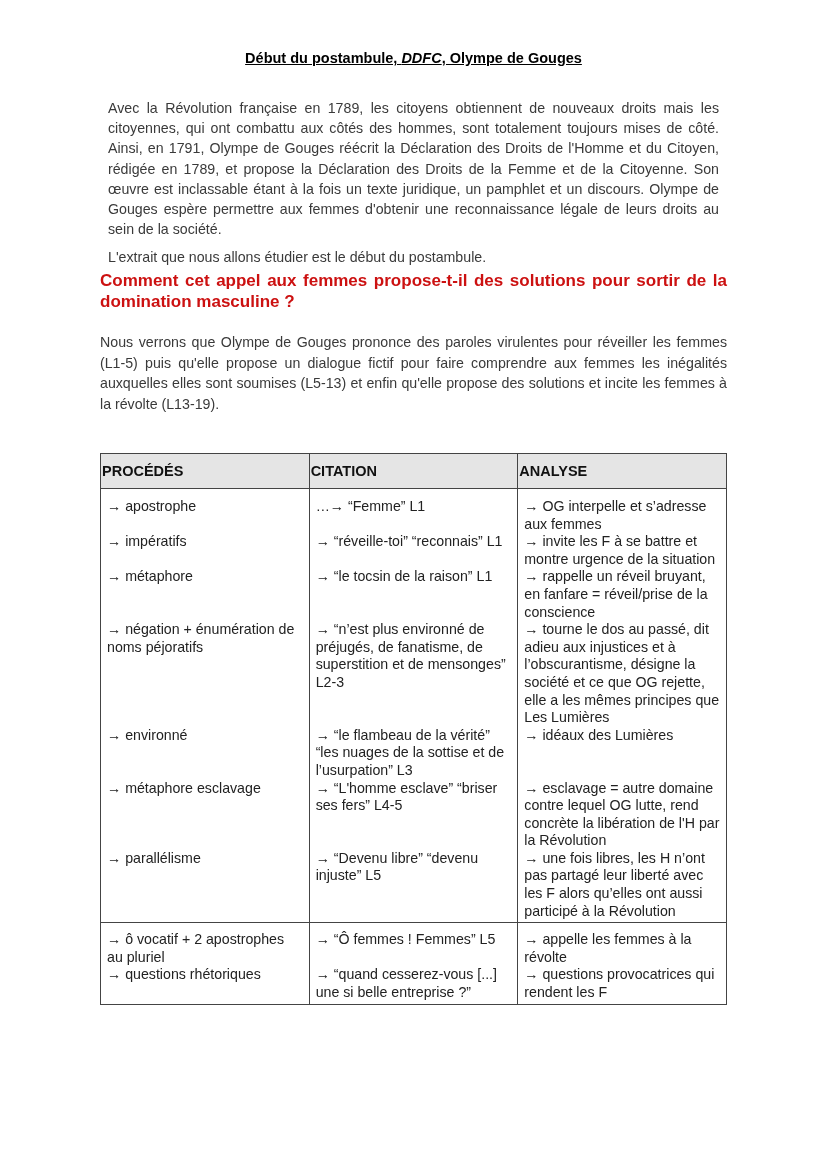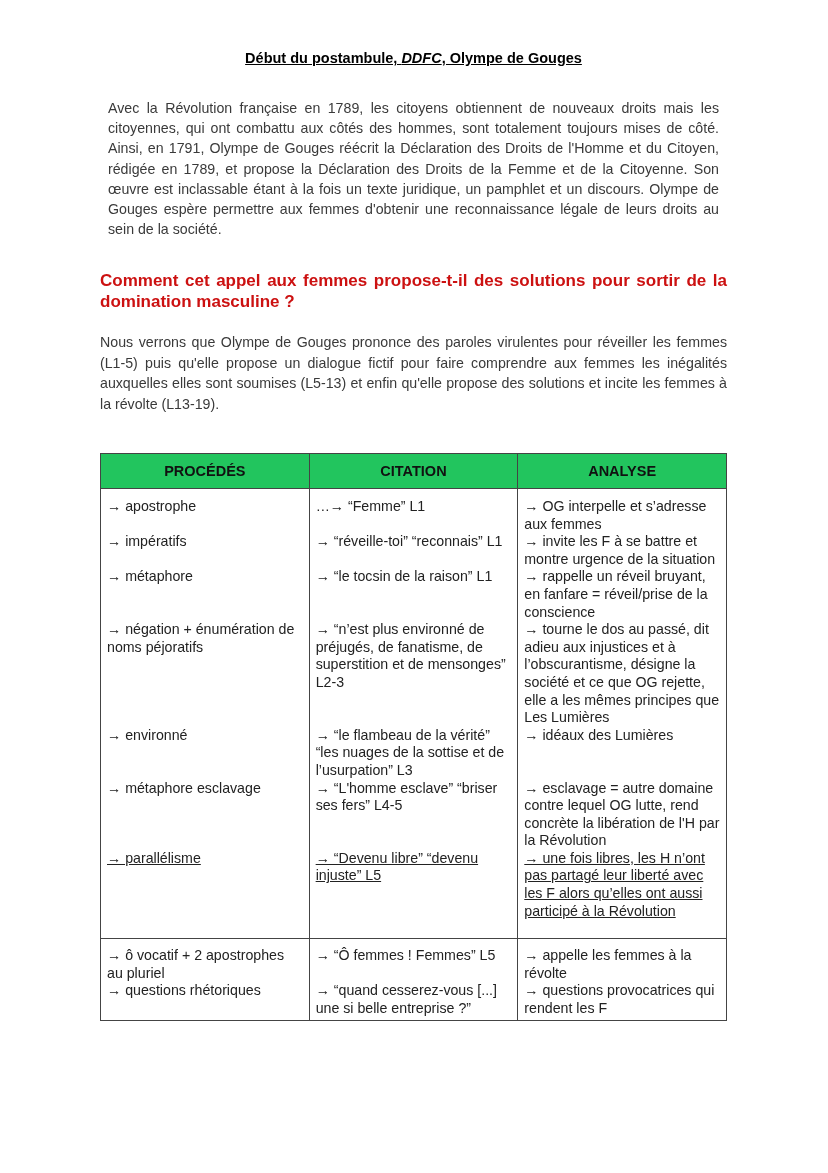--- a/index.html
+++ b/index.html
@@ -25,41 +25,42 @@
   }
   .plan {
     position: absolute; top: 332px; left: 0; width: 627px;
     font-size: 14.2px; line-height: 20.5px; text-align: justify; color: #3a3a3a;
   }
   table {
     position: absolute; top: 453px; left: 0; width: 627px;
     border-collapse: collapse; font-size: 14.2px; color: #222;
   }
   th {
-    background: #22c55e; height: 32px; font-weight: bold; font-size: 14.5px;
-    border: 1.2px solid #444; text-align: center; color: #111;
+    background: #e5e5e5; height: 32px; font-weight: bold; font-size: 14.5px;
+    border: 1.2px solid #444; text-align: left; color: #111;
   }
   td {
     border-left: 1.2px solid #444; border-right: 1.2px solid #444;
     vertical-align: top; padding: 0 6px; line-height: 17.6px;
   }
   tr.first td { padding-top: 9px; }
-  tr.grp td { padding-bottom: 18px; text-decoration: underline; }
+  tr.grp td { padding-bottom: 2px; }
   tr.sep td { border-top: 1.2px solid #444; padding-top: 8px; }
   tr.last td { border-bottom: 1.2px solid #444; padding-bottom: 2px; }
   col.c1 { width: 209px; } col.c2 { width: 209px; } col.c3 { width: 209px; }
 </style>
 </head>
 <body>
 
 <div class="page">
   <div class="title"><span>Début du postambule, </span><i>DDFC</i><span>, Olympe de Gouges</span></div>
 
   <div class="intro">
     <p>Avec la Révolution française en 1789, les citoyens obtiennent de nouveaux droits mais les citoyennes, qui ont combattu aux côtés des hommes, sont totalement toujours mises de côté. Ainsi, en 1791, Olympe de Gouges réécrit la Déclaration des Droits de l'Homme et du Citoyen, rédigée en 1789, et propose la Déclaration des Droits de la Femme et de la Citoyenne. Son œuvre est  inclassable étant à la fois un texte juridique, un pamphlet et un discours. Olympe de Gouges espère permettre aux femmes d'obtenir une reconnaissance légale de leurs droits au sein de la société.</p>
+    <p>L'extrait que nous allons étudier est le début du postambule.</p>
   </div>
 
   <div class="question">Comment cet appel aux femmes propose-t-il des solutions pour sortir de la domination masculine ?</div>
 
   <div class="plan">Nous verrons que Olympe de Gouges prononce des paroles virulentes pour réveiller les femmes (L1-5) puis qu'elle propose un dialogue fictif pour faire comprendre aux femmes les inégalités auxquelles elles sont soumises (L5-13) et enfin qu'elle propose des solutions et incite les femmes à la révolte (L13-19).</div>
 
   <table>
     <colgroup>
         <col class="c1">
         <col class="c2">

